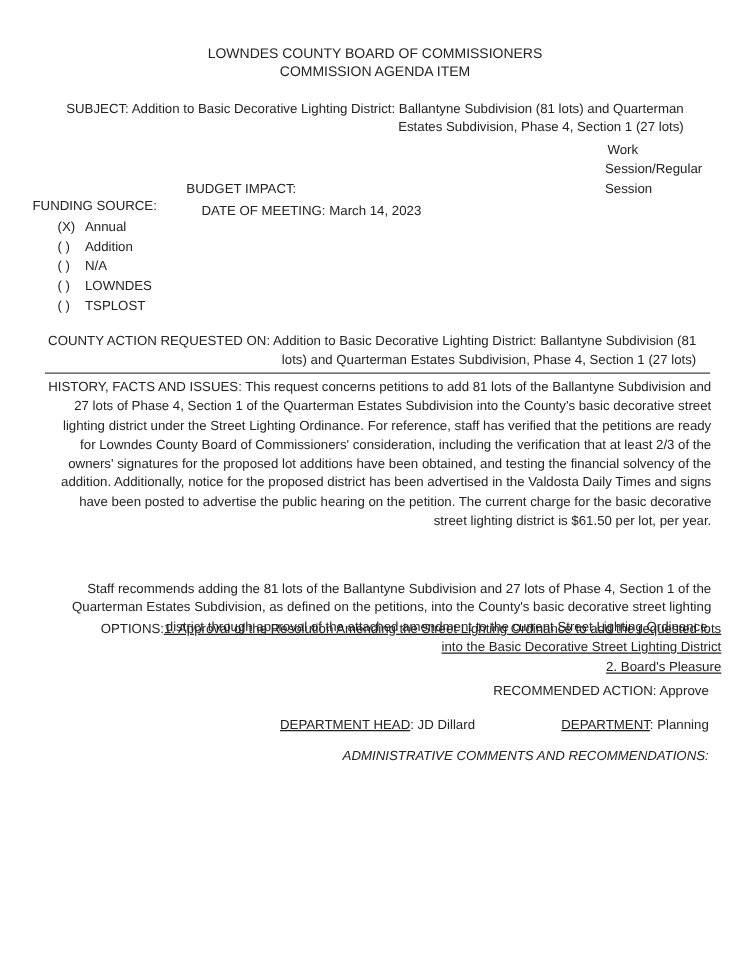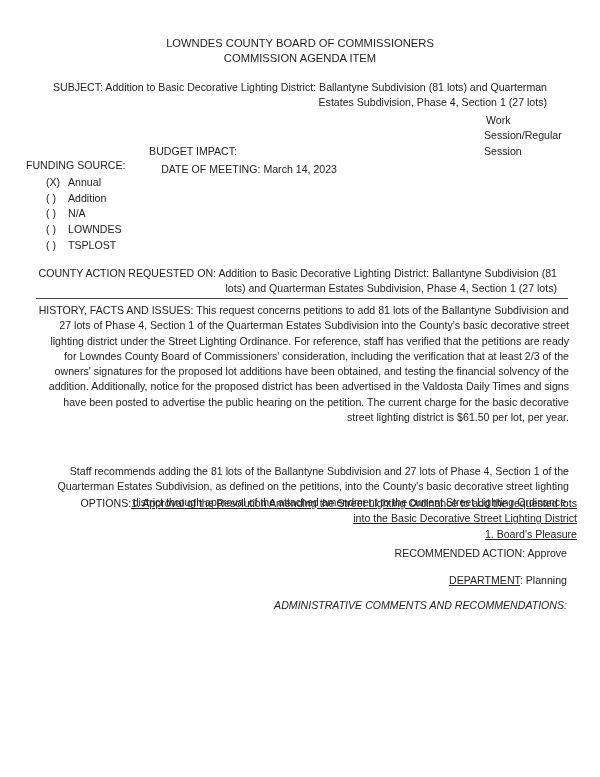--- a/index.html
+++ b/index.html
@@ -54,22 +54,23 @@
 <div class="abs para" style="top:266px; width:520px;">COUNTY ACTION REQUESTED ON: Addition to Basic Decorative Lighting District: Ballantyne Subdivision (81 lots) and Quarterman Estates Subdivision, Phase 4, Section 1 (27 lots)</div>
 <div class="rule" style="top:298px;"></div>
 
 <div class="abs para" style="top:303px; width:532px;">HISTORY, FACTS AND ISSUES: This request concerns petitions to add 81 lots of the Ballantyne Subdivision and 27 lots of Phase 4, Section 1 of the Quarterman Estates Subdivision into the County's basic decorative street lighting district under the Street Lighting Ordinance.  For reference, staff has verified that the petitions are ready for Lowndes County Board of Commissioners' consideration, including the verification that at least 2/3 of the owners' signatures for the proposed lot additions have been obtained, and testing the financial solvency of the addition.  Additionally, notice for the proposed district has been advertised in the Valdosta Daily Times and signs have been posted to advertise the public hearing on the petition.  The current charge for the basic decorative street lighting district is $61.50 per lot, per year.</div>
 
 <div class="abs para" style="top:464px; width:532px;">Staff recommends adding the 81 lots of the Ballantyne Subdivision and 27 lots of Phase 4, Section 1 of the Quarterman Estates Subdivision, as defined on the petitions, into the County's basic decorative street lighting district through approval of the attached amendment to the current Street Lighting Ordinance.</div>
 
 <div class="abs para" style="top:496px; width:540px;text-decoration:underline;">
   <div><span style="display:inline-block; width:52px;">OPTIONS:</span><span>1. Approval of the Resolution Amending the Street Lighting Ordinance to add the requested lots</span></div>
   <div class="opt-indent">into the Basic Decorative Street Lighting District</div>
-  <div class="opt-indent">1. Board's Pleasure</div>
+  <div class="opt-indent">2. Board's Pleasure</div>
 </div>
 
 <div class="abs para" style="top:546px;">RECOMMENDED ACTION: Approve</div>
 
 <div class="abs para" style="top:573px;">
   <span class="underline">DEPARTMENT</span><span>: Planning</span>
+  <span style="position:absolute; left:187px;"><span class="underline">DEPARTMENT HEAD</span><span>: JD Dillard</span></span>
 </div>
 
 <div class="abs para" style="top:598px;font-style:italic;">ADMINISTRATIVE COMMENTS AND RECOMMENDATIONS:</div>
 
 </body></html>

